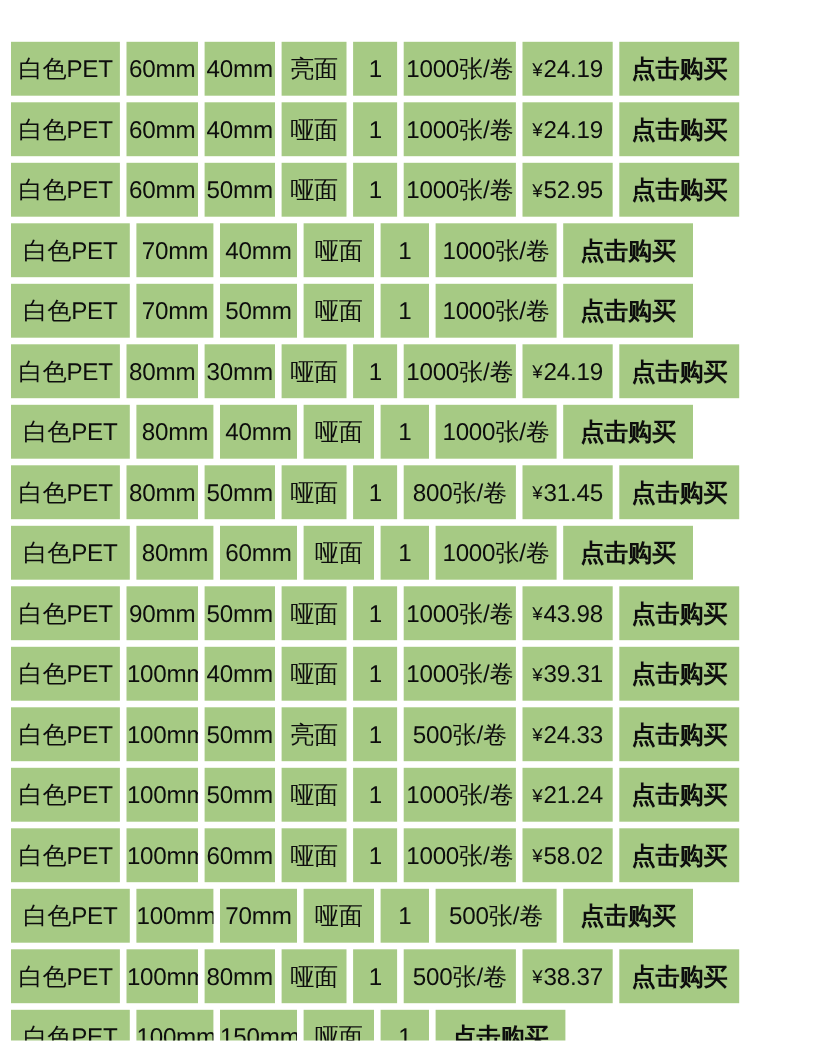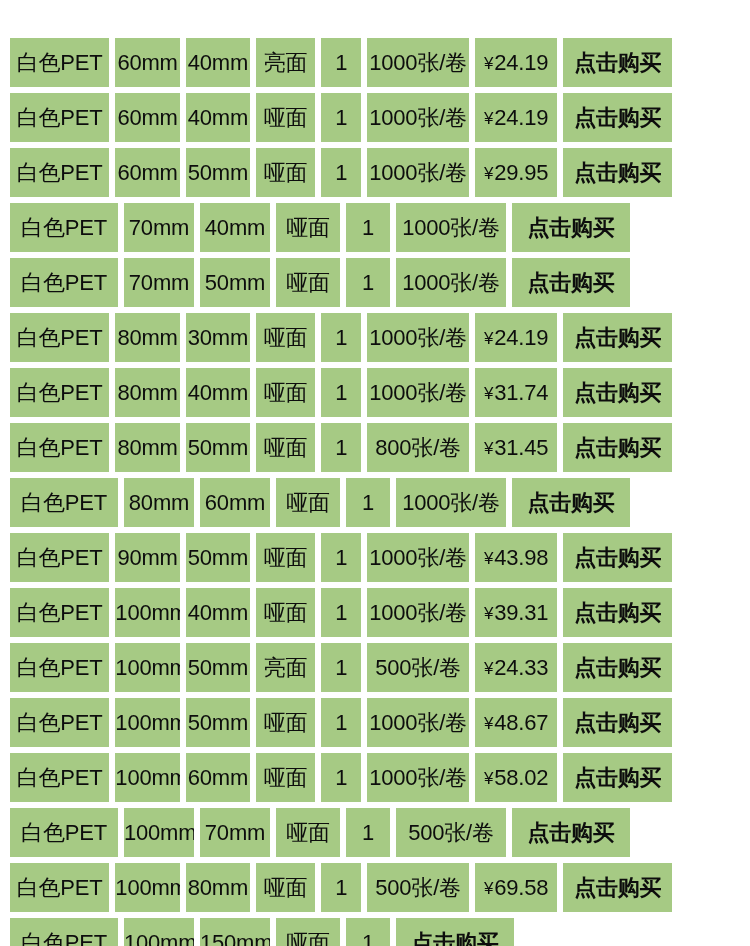--- a/index.html
+++ b/index.html
@@ -87,21 +87,21 @@
       <div class="cell col-price"><span class="yen">¥</span><span>24.19</span></div>
       <div class="cell col-action">点击购买</div>
     </div>
     <div class="spec-row">
       <div class="cell col-material">白色PET</div>
       <div class="cell col-width">60mm</div>
       <div class="cell col-height">50mm</div>
       <div class="cell col-finish">哑面</div>
       <div class="cell col-qty">1</div>
       <div class="cell col-pack">1000张/卷</div>
-      <div class="cell col-price"><span class="yen">¥</span><span>29.95</span></div>
+      <div class="cell col-price"><span class="yen">¥</span><span>52.95</span></div>
       <div class="cell col-action">点击购买</div>
     </div>
     <div class="spec-row">
       <div class="cell col-material">白色PET</div>
       <div class="cell col-width">70mm</div>
       <div class="cell col-height">40mm</div>
       <div class="cell col-finish">哑面</div>
       <div class="cell col-qty">1</div>
       <div class="cell col-pack">1000张/卷</div>
       <div class="cell col-action">点击购买</div>
@@ -125,21 +125,20 @@
       <div class="cell col-price"><span class="yen">¥</span><span>24.19</span></div>
       <div class="cell col-action">点击购买</div>
     </div>
     <div class="spec-row">
       <div class="cell col-material">白色PET</div>
       <div class="cell col-width">80mm</div>
       <div class="cell col-height">40mm</div>
       <div class="cell col-finish">哑面</div>
       <div class="cell col-qty">1</div>
       <div class="cell col-pack">1000张/卷</div>
-      <div class="cell col-price"><span class="yen">¥</span><span>31.74</span></div>
       <div class="cell col-action">点击购买</div>
     </div>
     <div class="spec-row">
       <div class="cell col-material">白色PET</div>
       <div class="cell col-width">80mm</div>
       <div class="cell col-height">50mm</div>
       <div class="cell col-finish">哑面</div>
       <div class="cell col-qty">1</div>
       <div class="cell col-pack">800张/卷</div>
       <div class="cell col-price"><span class="yen">¥</span><span>31.45</span></div>
@@ -184,21 +183,21 @@
       <div class="cell col-price"><span class="yen">¥</span><span>24.33</span></div>
       <div class="cell col-action">点击购买</div>
     </div>
     <div class="spec-row">
       <div class="cell col-material">白色PET</div>
       <div class="cell col-width">100mm</div>
       <div class="cell col-height">50mm</div>
       <div class="cell col-finish">哑面</div>
       <div class="cell col-qty">1</div>
       <div class="cell col-pack">1000张/卷</div>
-      <div class="cell col-price"><span class="yen">¥</span><span>48.67</span></div>
+      <div class="cell col-price"><span class="yen">¥</span><span>21.24</span></div>
       <div class="cell col-action">点击购买</div>
     </div>
     <div class="spec-row">
       <div class="cell col-material">白色PET</div>
       <div class="cell col-width">100mm</div>
       <div class="cell col-height">60mm</div>
       <div class="cell col-finish">哑面</div>
       <div class="cell col-qty">1</div>
       <div class="cell col-pack">1000张/卷</div>
       <div class="cell col-price"><span class="yen">¥</span><span>58.02</span></div>
@@ -213,21 +212,21 @@
       <div class="cell col-pack">500张/卷</div>
       <div class="cell col-action">点击购买</div>
     </div>
     <div class="spec-row">
       <div class="cell col-material">白色PET</div>
       <div class="cell col-width">100mm</div>
       <div class="cell col-height">80mm</div>
       <div class="cell col-finish">哑面</div>
       <div class="cell col-qty">1</div>
       <div class="cell col-pack">500张/卷</div>
-      <div class="cell col-price"><span class="yen">¥</span><span>69.58</span></div>
+      <div class="cell col-price"><span class="yen">¥</span><span>38.37</span></div>
       <div class="cell col-action">点击购买</div>
     </div>
     <div class="spec-row">
       <div class="cell col-material">白色PET</div>
       <div class="cell col-width">100mm</div>
       <div class="cell col-height">150mm</div>
       <div class="cell col-finish">哑面</div>
       <div class="cell col-qty">1</div>
       <div class="cell col-action">点击购买</div>
     </div>

